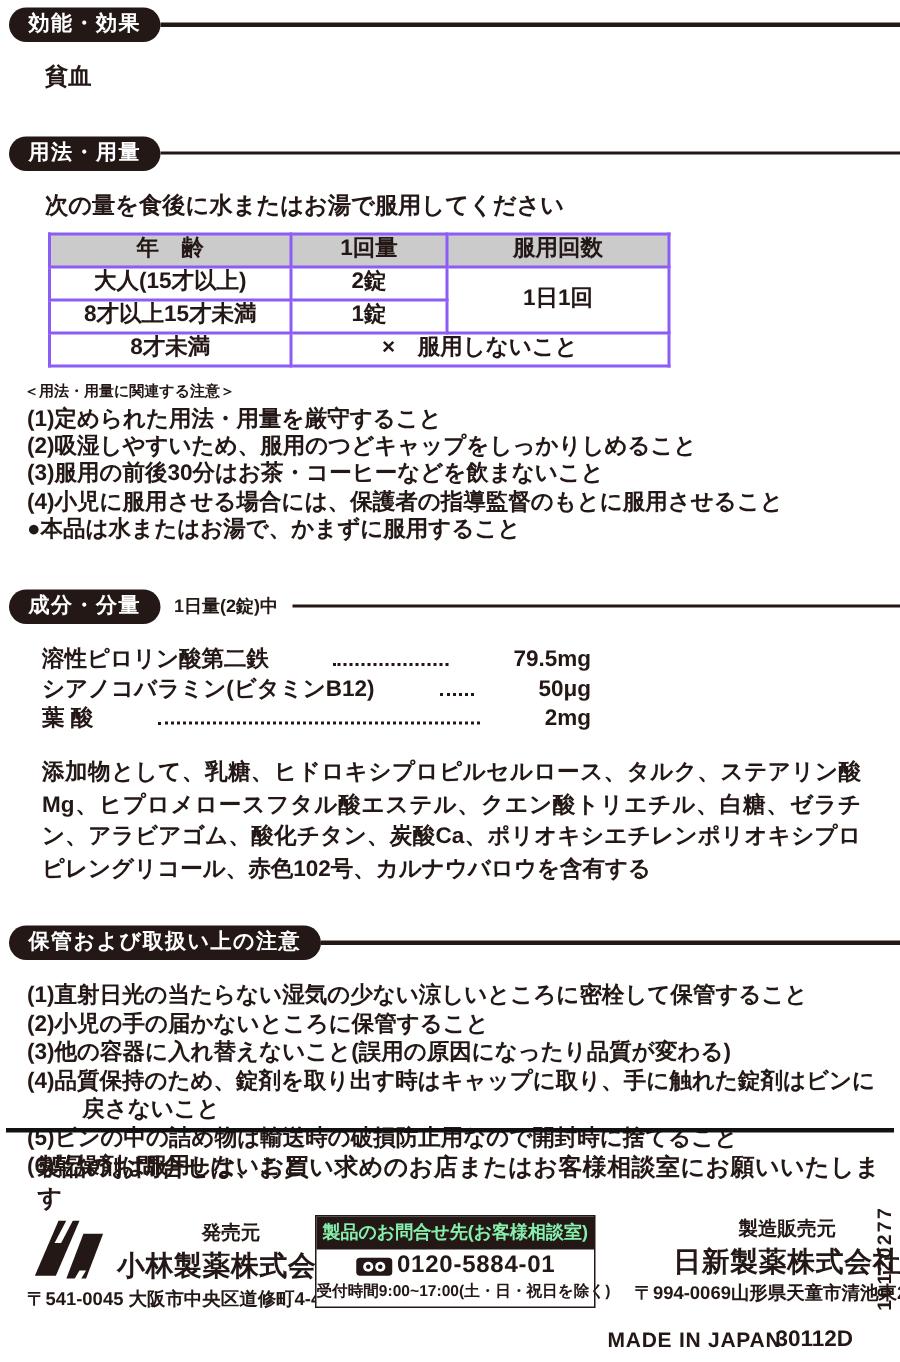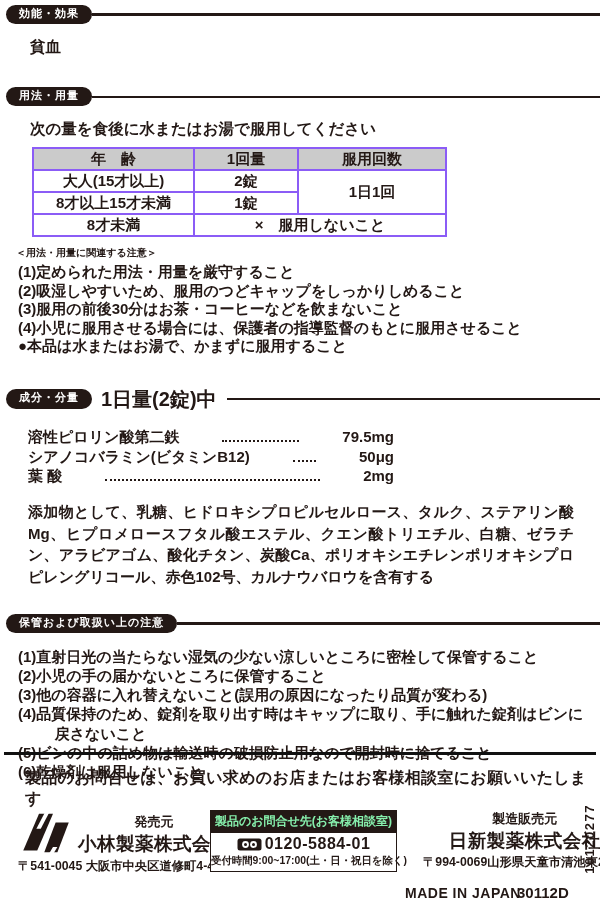--- a/index.html
+++ b/index.html
@@ -7,25 +7,25 @@
   body {
     width:600px; height:908px; position:relative; overflow:hidden;
     color:#231815;
     font-family:"Liberation Sans","DejaVu Sans",sans-serif;
     font-weight:600;
     -webkit-font-smoothing:antialiased;
   }
   .badge-row { display:flex; align-items:center; }
   .badge {
     background:#231815; color:#fff; border-radius:15px;
-    font-size:11px; font-weight:700; letter-spacing:1px;
+    font-size:14px; font-weight:700; letter-spacing:1px;
     padding:2px 13px 4px; margin-left:6px; white-space:nowrap; line-height:1.2;
   }
   .rule { flex:1; height:2.5px; background:#231815; }
-  .sub-inline { font-size:20px; margin:0 10px 0 9px; white-space:nowrap; }
+  .sub-inline { font-size:12px; margin:0 10px 0 9px; white-space:nowrap; }
 
   .sec-efficacy { margin-top:5px; }
   .efficacy-body { font-size:15.5px; margin:13px 0 0 30px; }
 
   .sec-dosage { margin-top:29px; }
   .dosage-intro { font-size:15.5px; margin:13px 0 7px 30px; }
 
   table.dose-table { border-collapse:collapse; margin:0 0 0 32px; }
   .dose-table th, .dose-table td {
     border:2px solid #8b5cf6; font-size:15px; font-weight:600;

